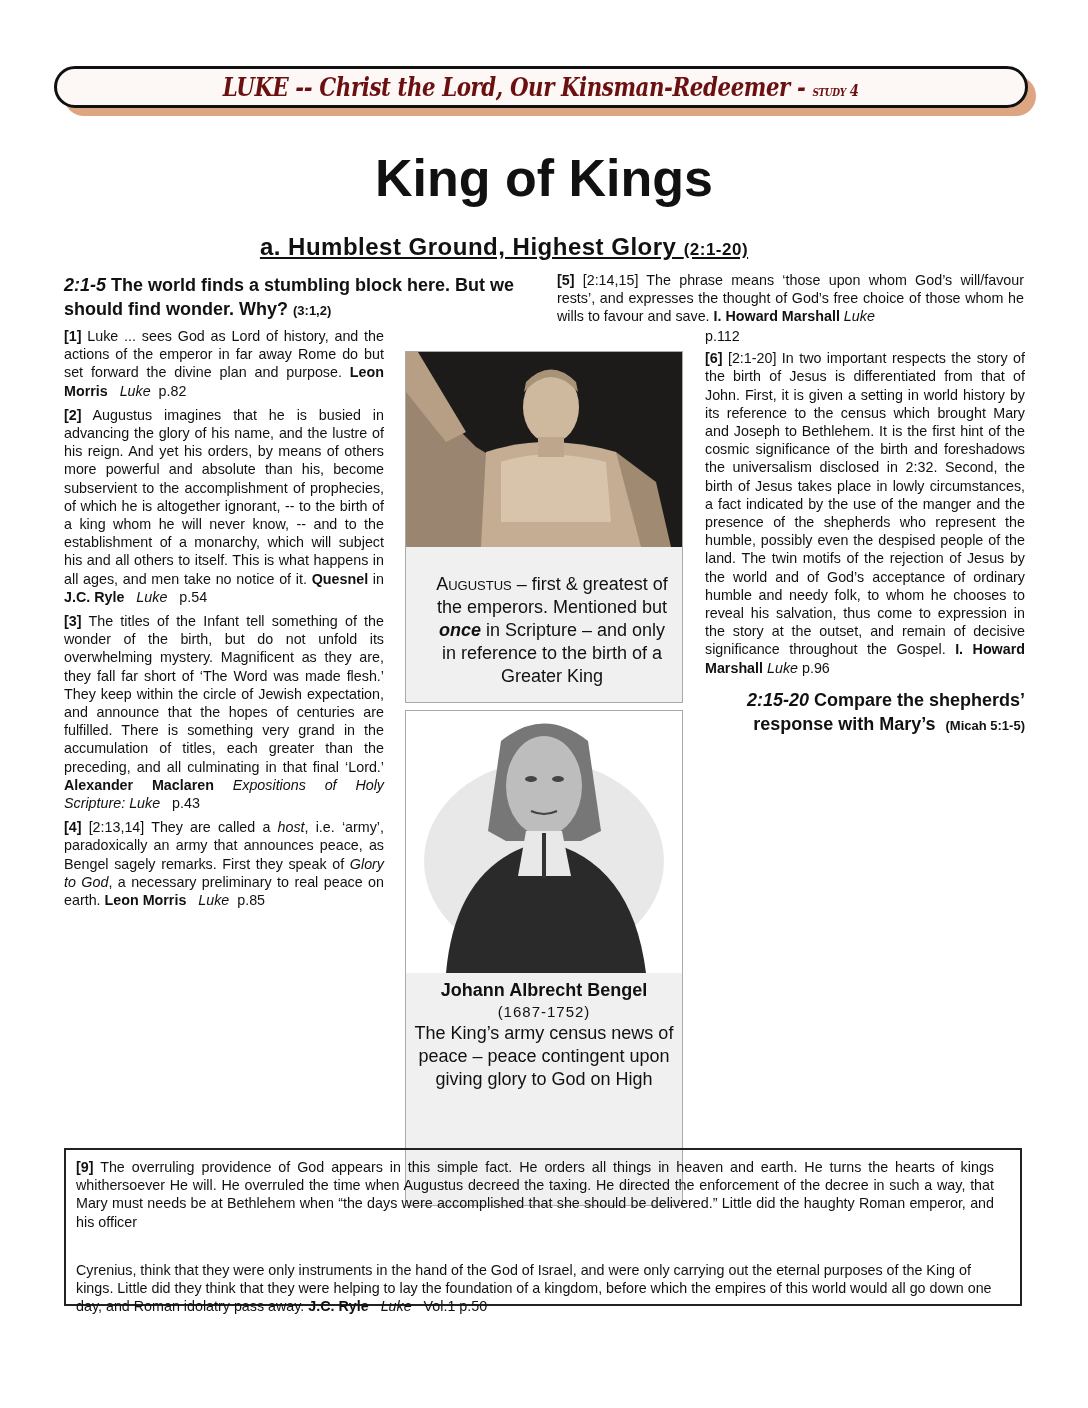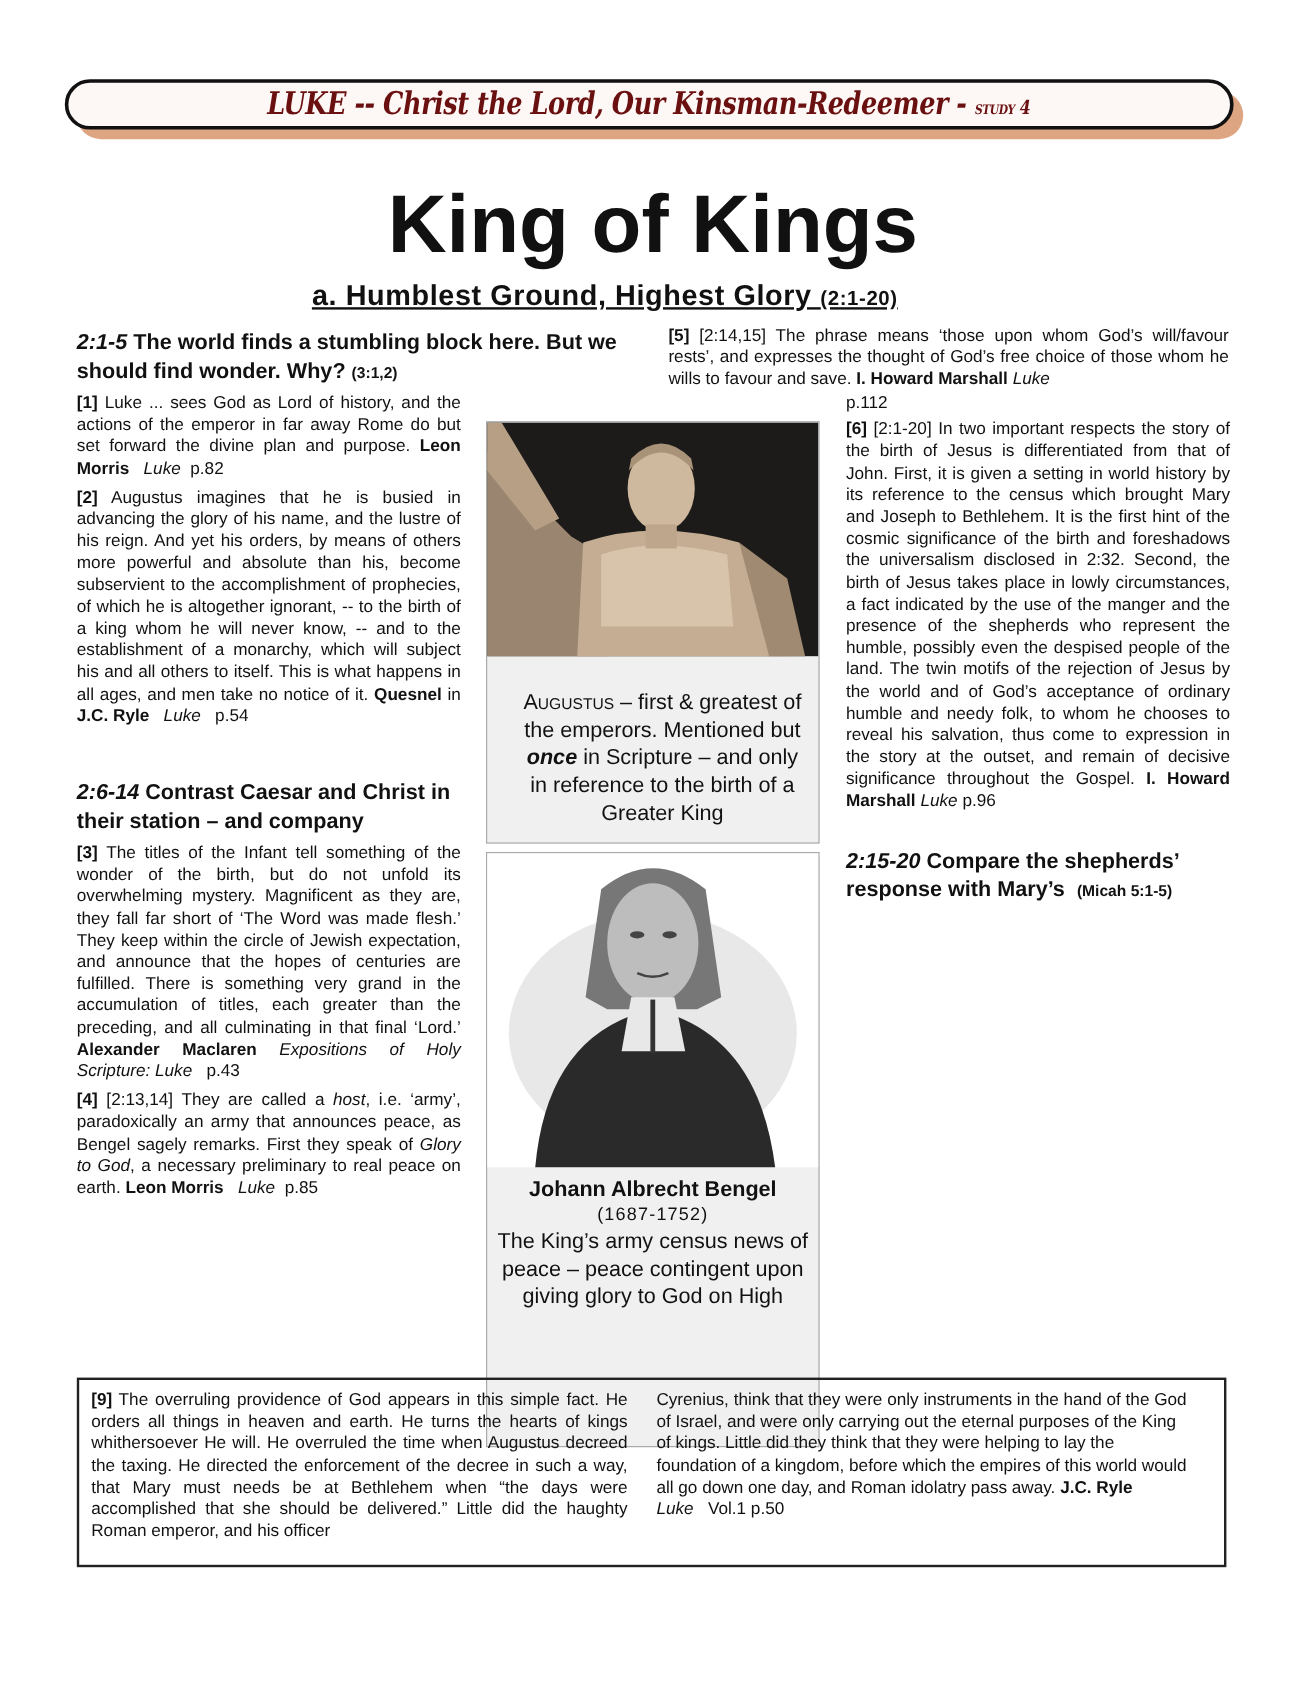--- a/index.html
+++ b/index.html
@@ -1,35 +1,35 @@
 <!DOCTYPE html>
 <html><head>
 <meta charset="utf-8">
 <style>
   html, body { margin:0; padding:0; background:#fff; }
   body { width:1088px; height:1408px; position:relative; font-family:"Liberation Sans", sans-serif; color:#111; overflow:hidden; }
   .banner-shadow { position:absolute; left:64px; top:76px; width:972px; height:40px; background:#dea583; border-radius:22px; }
   .banner { position:absolute; left:54px; top:66px; width:968px; height:36px; background:#fdf8f6; border:3px solid #111; border-radius:22px; display:flex; align-items:center; justify-content:center; }
   .banner-text { font-family:"DejaVu Serif", serif; font-weight:bold; font-style:italic; color:#6b1010; font-size:26px; letter-spacing:-0.5px; transform:scaleX(0.82); white-space:nowrap; }
   .banner-text .study { font-size:16px; font-variant:small-caps; }
-  .title { position:absolute; left:0; top:148px; width:1088px; text-align:center; font-size:68px; font-weight:bold; }
+  .title { position:absolute; left:0; top:148px; width:1088px; text-align:center; font-size:52px; font-weight:bold; }
   .subtitle { position:absolute; left:0; top:233px; width:1008px; text-align:center; font-size:24px; font-weight:bold; text-decoration:underline; letter-spacing:0.5px; }
   .subtitle .ref { font-size:17px; }
   .head { font-weight:bold; font-size:18px; line-height:24px; }
   .head i { font-style:italic; }
   .head .small { font-size:13px; }
   .para { font-size:14.3px; line-height:18.2px; text-align:justify; margin:0 0 6px 0; }
   .col { position:absolute; }
   .figbox { position:absolute; border:1px solid #aaa; background:#f0f0f0; box-sizing:border-box; }
   .photo { width:100%; }
   .cap { text-align:center; font-size:18px; line-height:23px; padding:6px 8px; }
   .sc { font-variant:small-caps; }
   .bottom-box { position:absolute; left:64px; top:1148px; width:958px; height:158px; border:2px solid #222; box-sizing:border-box; }
   .bottom-title { text-align:center; font-size:25px; margin-top:12px; }
-  .bottom-cols { display:flex; gap:24px; padding:8px 26px 0 10px; }
+  .bottom-cols { display:flex; gap:24px; padding:8px 26px 0 10px;flex-direction:column; }
   .bottom-cols .para { flex:1; font-size:14.3px; line-height:18.2px; }
 </style>
 </head>
 <body>
 
 <div class="banner-shadow"></div>
 <div class="banner">
   <span class="banner-text"><span>LUKE -- Christ the Lord, Our Kinsman-Redeemer - </span><span class="study">study 4</span></span>
 </div>
 
@@ -37,21 +37,20 @@
 <div class="subtitle"><span>a.  Humblest Ground, Highest Glory </span><span class="ref">(2:1-20)</span></div>
 
 <div class="col" style="left:64px; top:273px; width:475px;">
   <div class="head"><i>2:1-5</i><span> The world finds a stumbling block here. But we should find wonder. Why?</span>  <span class="small">(3:1,2)</span></div>
 </div>
 
 <div class="col" style="left:64px; top:327px; width:320px;">
   <p class="para"><b>[1]</b><span> Luke ... sees God as Lord of history, and the actions of the emperor in far away Rome do but set forward the divine plan and purpose.  </span><b>Leon Morris</b>&nbsp;&nbsp; <i>Luke</i>&nbsp; <span>p.82</span></p>
   <p class="para"><b>[2]</b><span> Augustus imagines that he is busied in advancing the glory of his name, and the lustre of his reign.  And yet his orders, by means of others more powerful and absolute than his, become subservient to the accomplishment of prophecies, of which he is altogether ignorant, -- to the birth of a king whom he will never know, -- and to the establishment of a monarchy, which will subject his and all others to itself.  This is what happens in all ages, and men take no notice of it.  </span><b>Quesnel</b><span> in </span><b>J.C. Ryle</b>&nbsp;&nbsp; <i>Luke</i>&nbsp;&nbsp; <span>p.54</span></p>
 
-  <div class="head" style="margin-top:42px; margin-bottom:6px;"><i>2:6-14</i><span> Contrast Caesar and Christ in their station – and company</span></div>
   <p class="para"><b>[3]</b><span> The titles of the Infant tell something of the wonder of the birth, but do not unfold its overwhelming mystery.  Magnificent as they are, they fall far short of ‘The Word was made flesh.’  They keep within the circle of Jewish expectation, and announce that the hopes of centuries are fulfilled. There is something very grand in the accumulation of titles, each greater than the preceding, and all culminating in that final ‘Lord.’  </span><b>Alexander Maclaren</b> <i>Expositions of Holy Scripture: Luke</i>&nbsp;&nbsp; <span>p.43</span></p>
   <p class="para"><b>[4]</b><span> [2:13,14] They are called a </span><i>host</i><span>, i.e. ‘army’, paradoxically an army that announces peace, as Bengel sagely remarks.  First they speak of </span><i>Glory to God</i><span>, a necessary preliminary to real peace on earth.  </span><b>Leon Morris</b>&nbsp;&nbsp; <i>Luke</i>&nbsp; <span>p.85</span></p>
 </div>
 
 <div class="figbox" style="left:405px; top:351px; width:278px; height:352px;">
   <svg class="photo" width="276" height="195" viewBox="0 0 276 195">
     <rect width="276" height="195" fill="#1d1b19"></rect>
     <path d="M0 25 L70 95 L95 110 L100 195 L0 195 Z" fill="#a8927a" opacity="0.9"></path>
     <path d="M0 0 L12 0 L60 80 L40 90 L0 40 Z" fill="#b79f86"></path>
     <path d="M80 100 Q140 80 210 100 L240 150 L250 195 L75 195 Z" fill="#c4ad93"></path>
@@ -83,21 +82,21 @@
     <div>The King’s army census news of peace – peace contingent upon giving glory to God on High</div>
   </div>
 </div>
 
 <div class="col" style="left:557px; top:271px; width:467px;">
   <p class="para" style="margin:0;"><b>[5]</b><span>  [2:14,15] The phrase means ‘those upon whom God’s will/favour rests’, and expresses the thought of God’s free choice of those whom he wills to favour and save.  </span><b>I. Howard Marshall</b> <i>Luke</i></p>
 </div>
 <div class="col" style="left:705px; top:327px; width:320px;">
   <div class="para" style="margin-bottom:4px;">p.112</div>
   <p class="para"><b>[6]</b><span>  [2:1-20] In two important respects the story of the birth of Jesus is differentiated from that of John.  First, it is given a setting in world history by its reference to the census which brought Mary and Joseph to Bethlehem.  It is the first hint of the cosmic significance of the birth and foreshadows the universalism disclosed in 2:32.  Second, the birth of Jesus takes place in lowly circumstances,  a fact indicated by the use of the manger and the presence of the shepherds who represent the humble, possibly even the despised people of the land.  The twin motifs of the rejection of Jesus by the world and of God’s acceptance of ordinary humble and needy folk, to whom he chooses to reveal his salvation, thus come to expression in the story at the outset, and remain of decisive significance throughout the Gospel.  </span><b>I. Howard Marshall</b> <i>Luke</i> <span>p.96</span></p>
-  <div class="head" style="margin-top:28px;"><i>2:15-20</i><span> Compare the shepherds’ response with Mary’s</span>&nbsp; <span class="small">(Micah 5:1-5)</span></div>
+  <div class="head" style="margin-top:11px;text-align:right;"><i>2:15-20</i><span> Compare the shepherds’ response with Mary’s</span>&nbsp; <span class="small">(Micah 5:1-5)</span></div>
 </div>
 
 <div class="bottom-box">
   <div class="bottom-cols">
     <p class="para"><b>[9]</b><span> The overruling providence of God appears in this simple fact. He orders all things in heaven and earth.  He turns the hearts of kings whithersoever He will.  He overruled the time when Augustus decreed the taxing. He directed the enforcement of the decree in such a way, that Mary must needs be at Bethlehem when “the days were accomplished that she should be delivered.”  Little did the haughty Roman emperor, and his officer</span></p>
     <p class="para" style="text-align:left;"><span>Cyrenius, think that they were only instruments in the hand of the God of Israel, and were only carrying out the eternal purposes of the King of kings.  Little did they think that they were helping to lay the foundation of a kingdom, before which the empires of this world would all go down one day, and Roman idolatry pass away.  </span><b>J.C. Ryle</b>&nbsp;&nbsp; <i>Luke</i>&nbsp;&nbsp; <span>Vol.1 p.50</span></p>
   </div>
 </div>
 
 </body></html>

